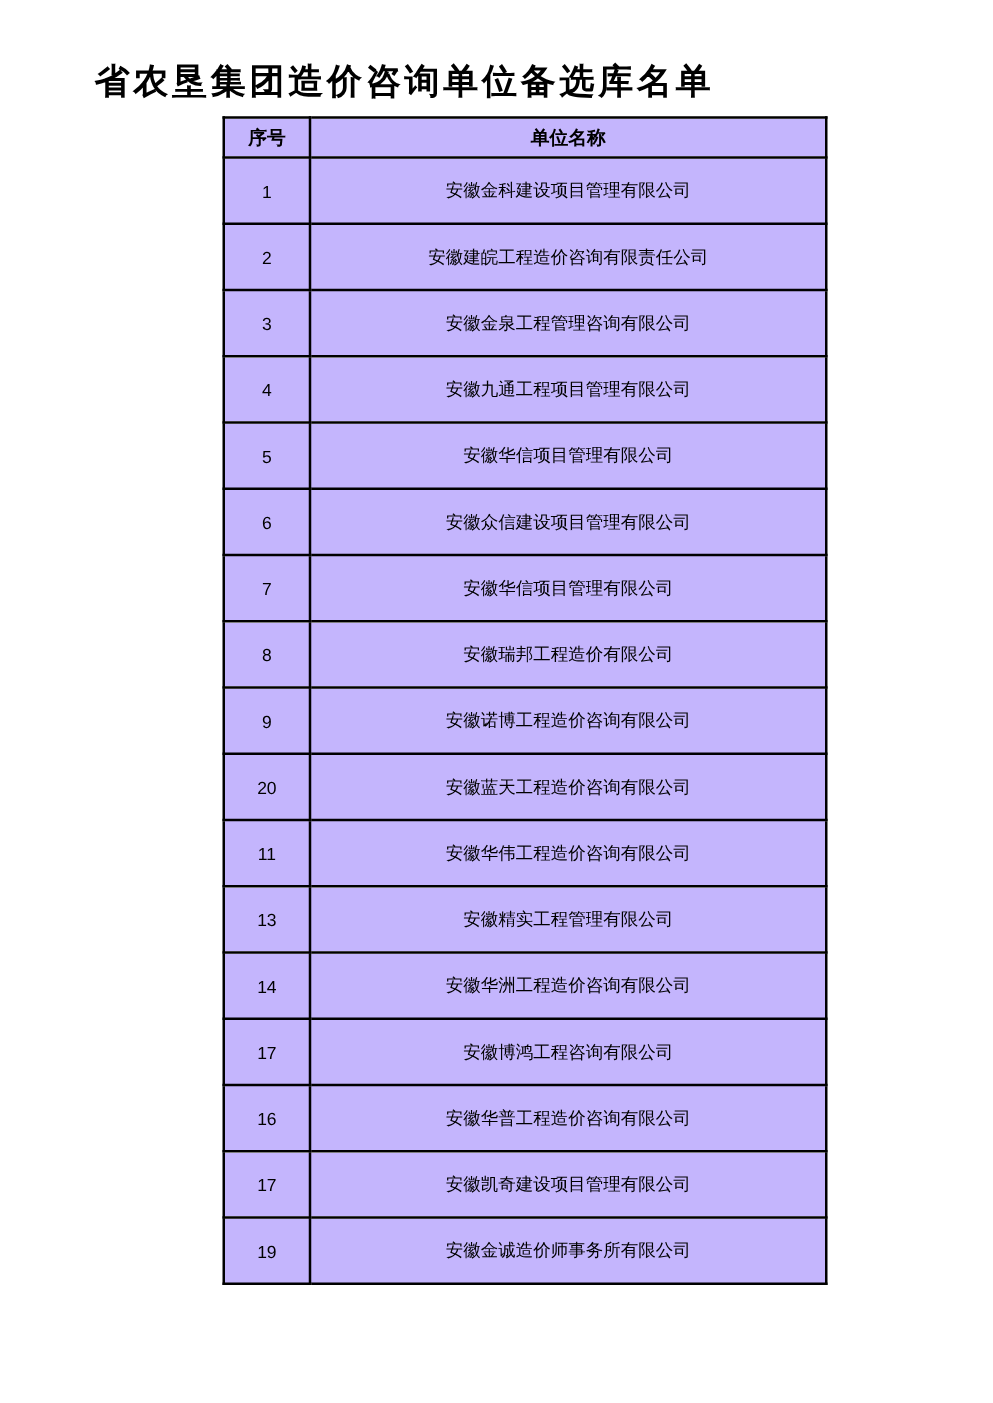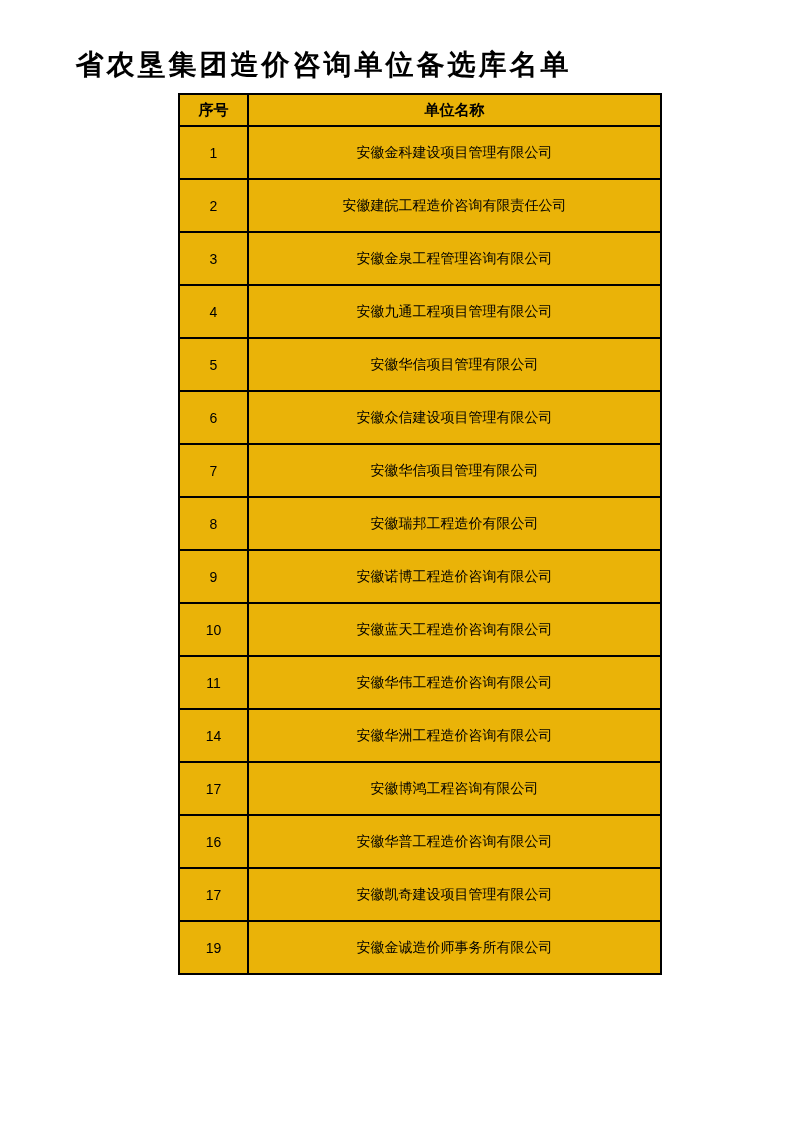--- a/index.html
+++ b/index.html
@@ -43,21 +43,21 @@
     table-layout: fixed;
   }
   .vendor-table col.c-no   { width: 69px; }
   .vendor-table col.c-name { width: 413px; }
   .vendor-table th,
   .vendor-table td {
     border: 2px solid #000000;
     text-align: center;
     vertical-align: middle;
     padding: 0;
-    background: #eab308;
+    background: #c4b5fd;
     overflow: hidden;
     white-space: nowrap;
   }
   .vendor-table th {
     height: 30px;
     font-size: 15px;
     font-weight: bold;
   }
   .vendor-table td {
     height: 51px;
@@ -113,26 +113,30 @@
         </tr>
         <tr>
           <td>8</td>
           <td>安徽瑞邦工程造价有限公司</td>
         </tr>
         <tr>
           <td>9</td>
           <td>安徽诺博工程造价咨询有限公司</td>
         </tr>
         <tr>
-          <td>10</td>
+          <td>20</td>
           <td>安徽蓝天工程造价咨询有限公司</td>
         </tr>
         <tr>
           <td>11</td>
           <td>安徽华伟工程造价咨询有限公司</td>
+        </tr>
+        <tr>
+          <td>13</td>
+          <td>安徽精实工程管理有限公司</td>
         </tr>
         <tr>
           <td>14</td>
           <td>安徽华洲工程造价咨询有限公司</td>
         </tr>
         <tr>
           <td>17</td>
           <td>安徽博鸿工程咨询有限公司</td>
         </tr>
         <tr>

